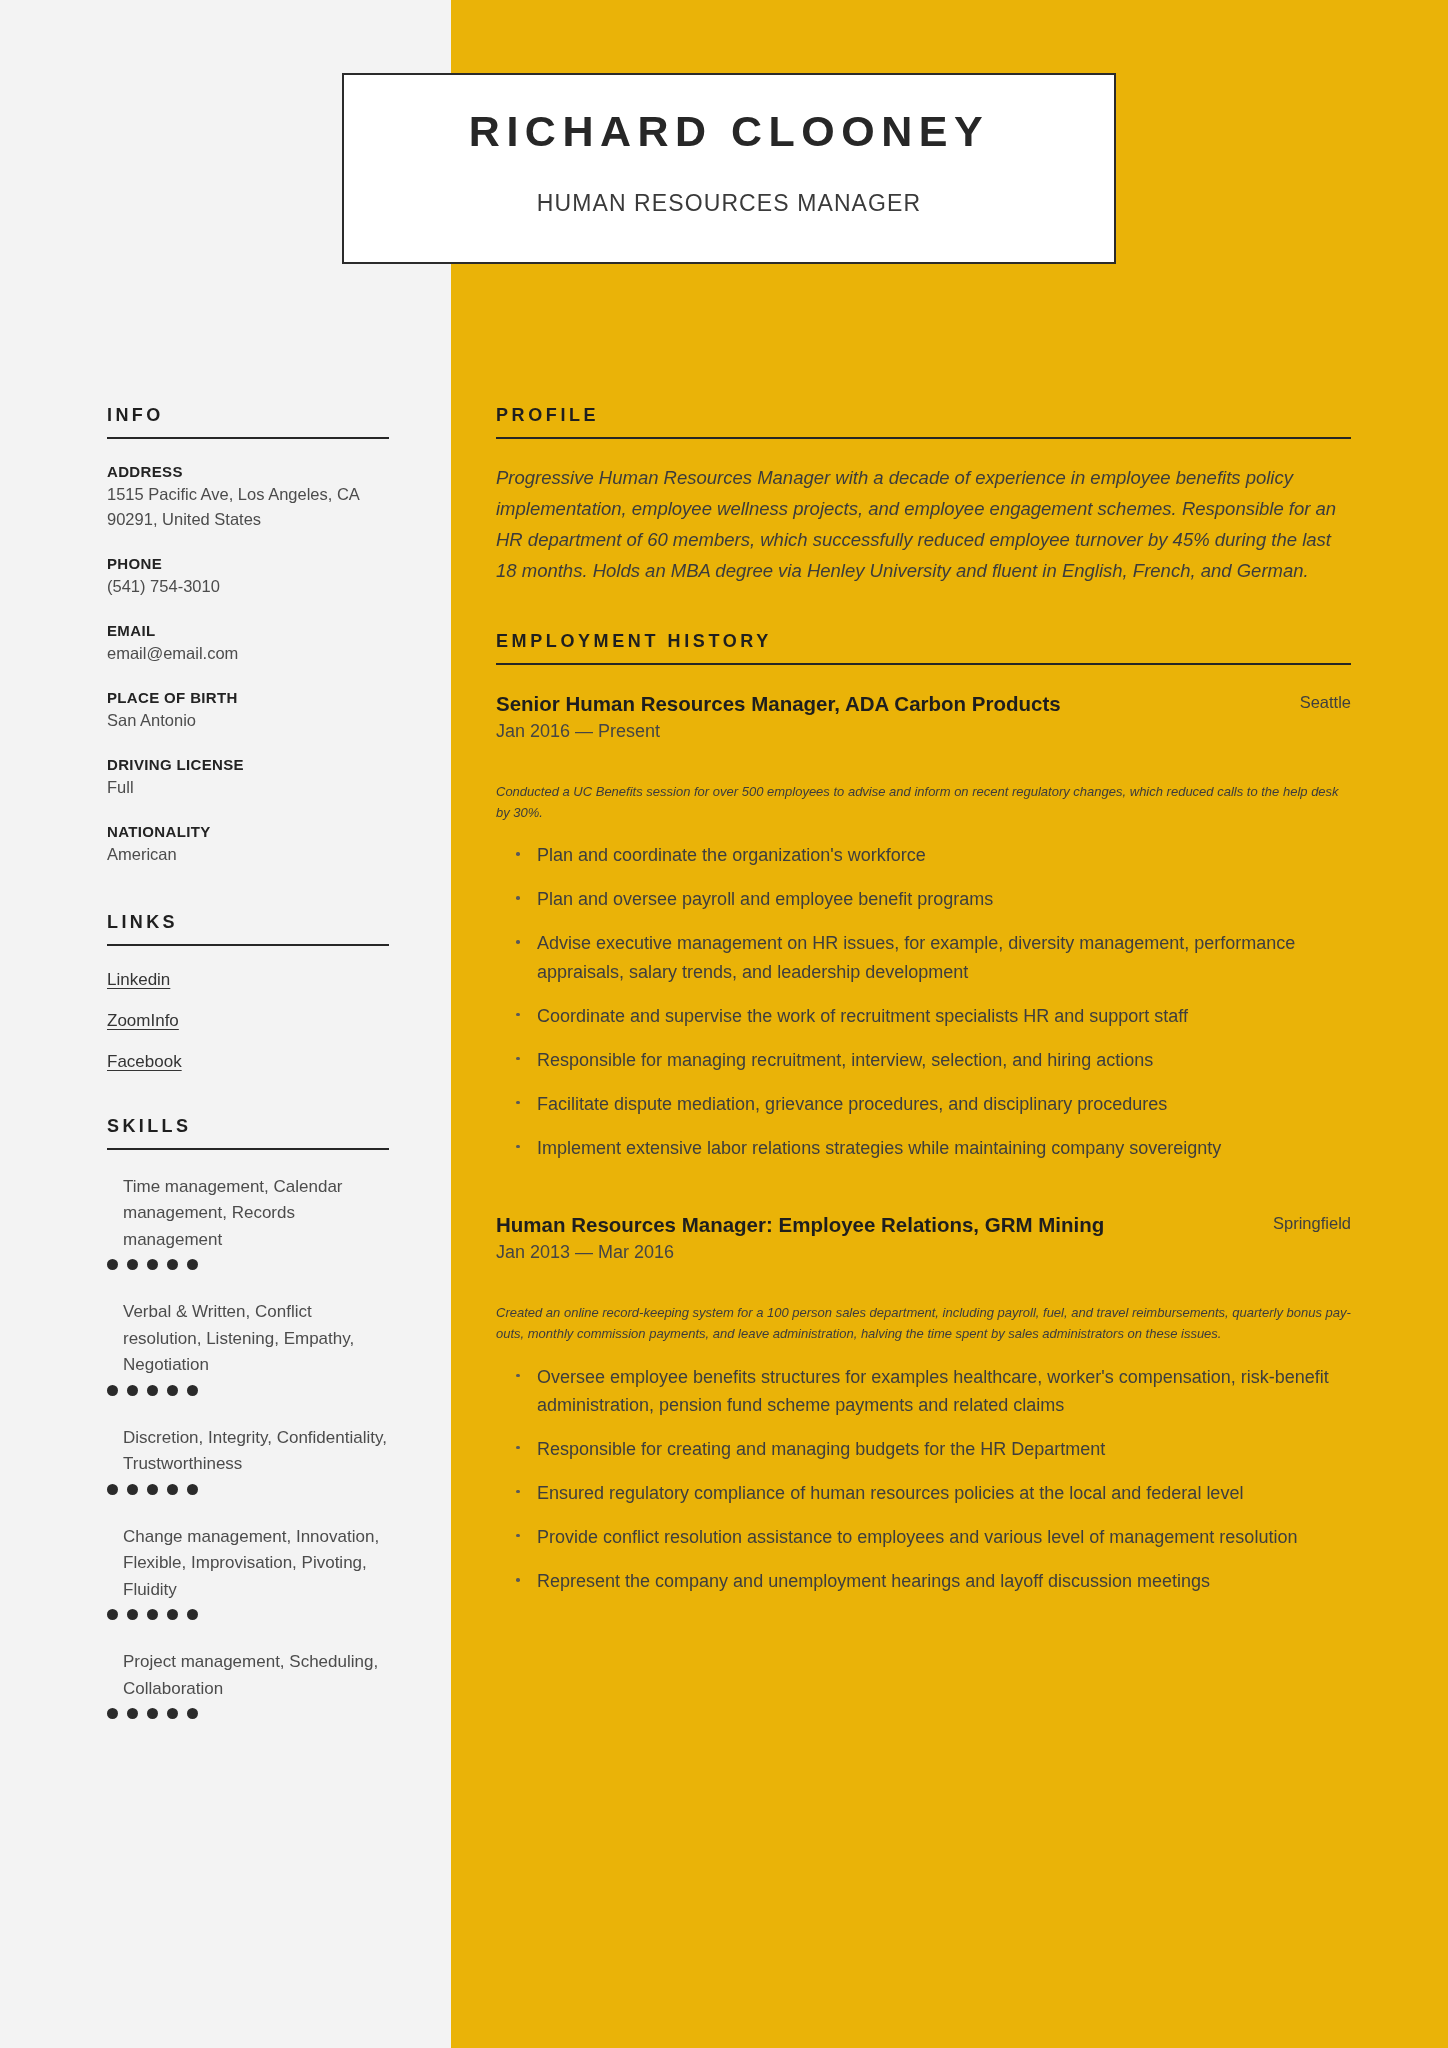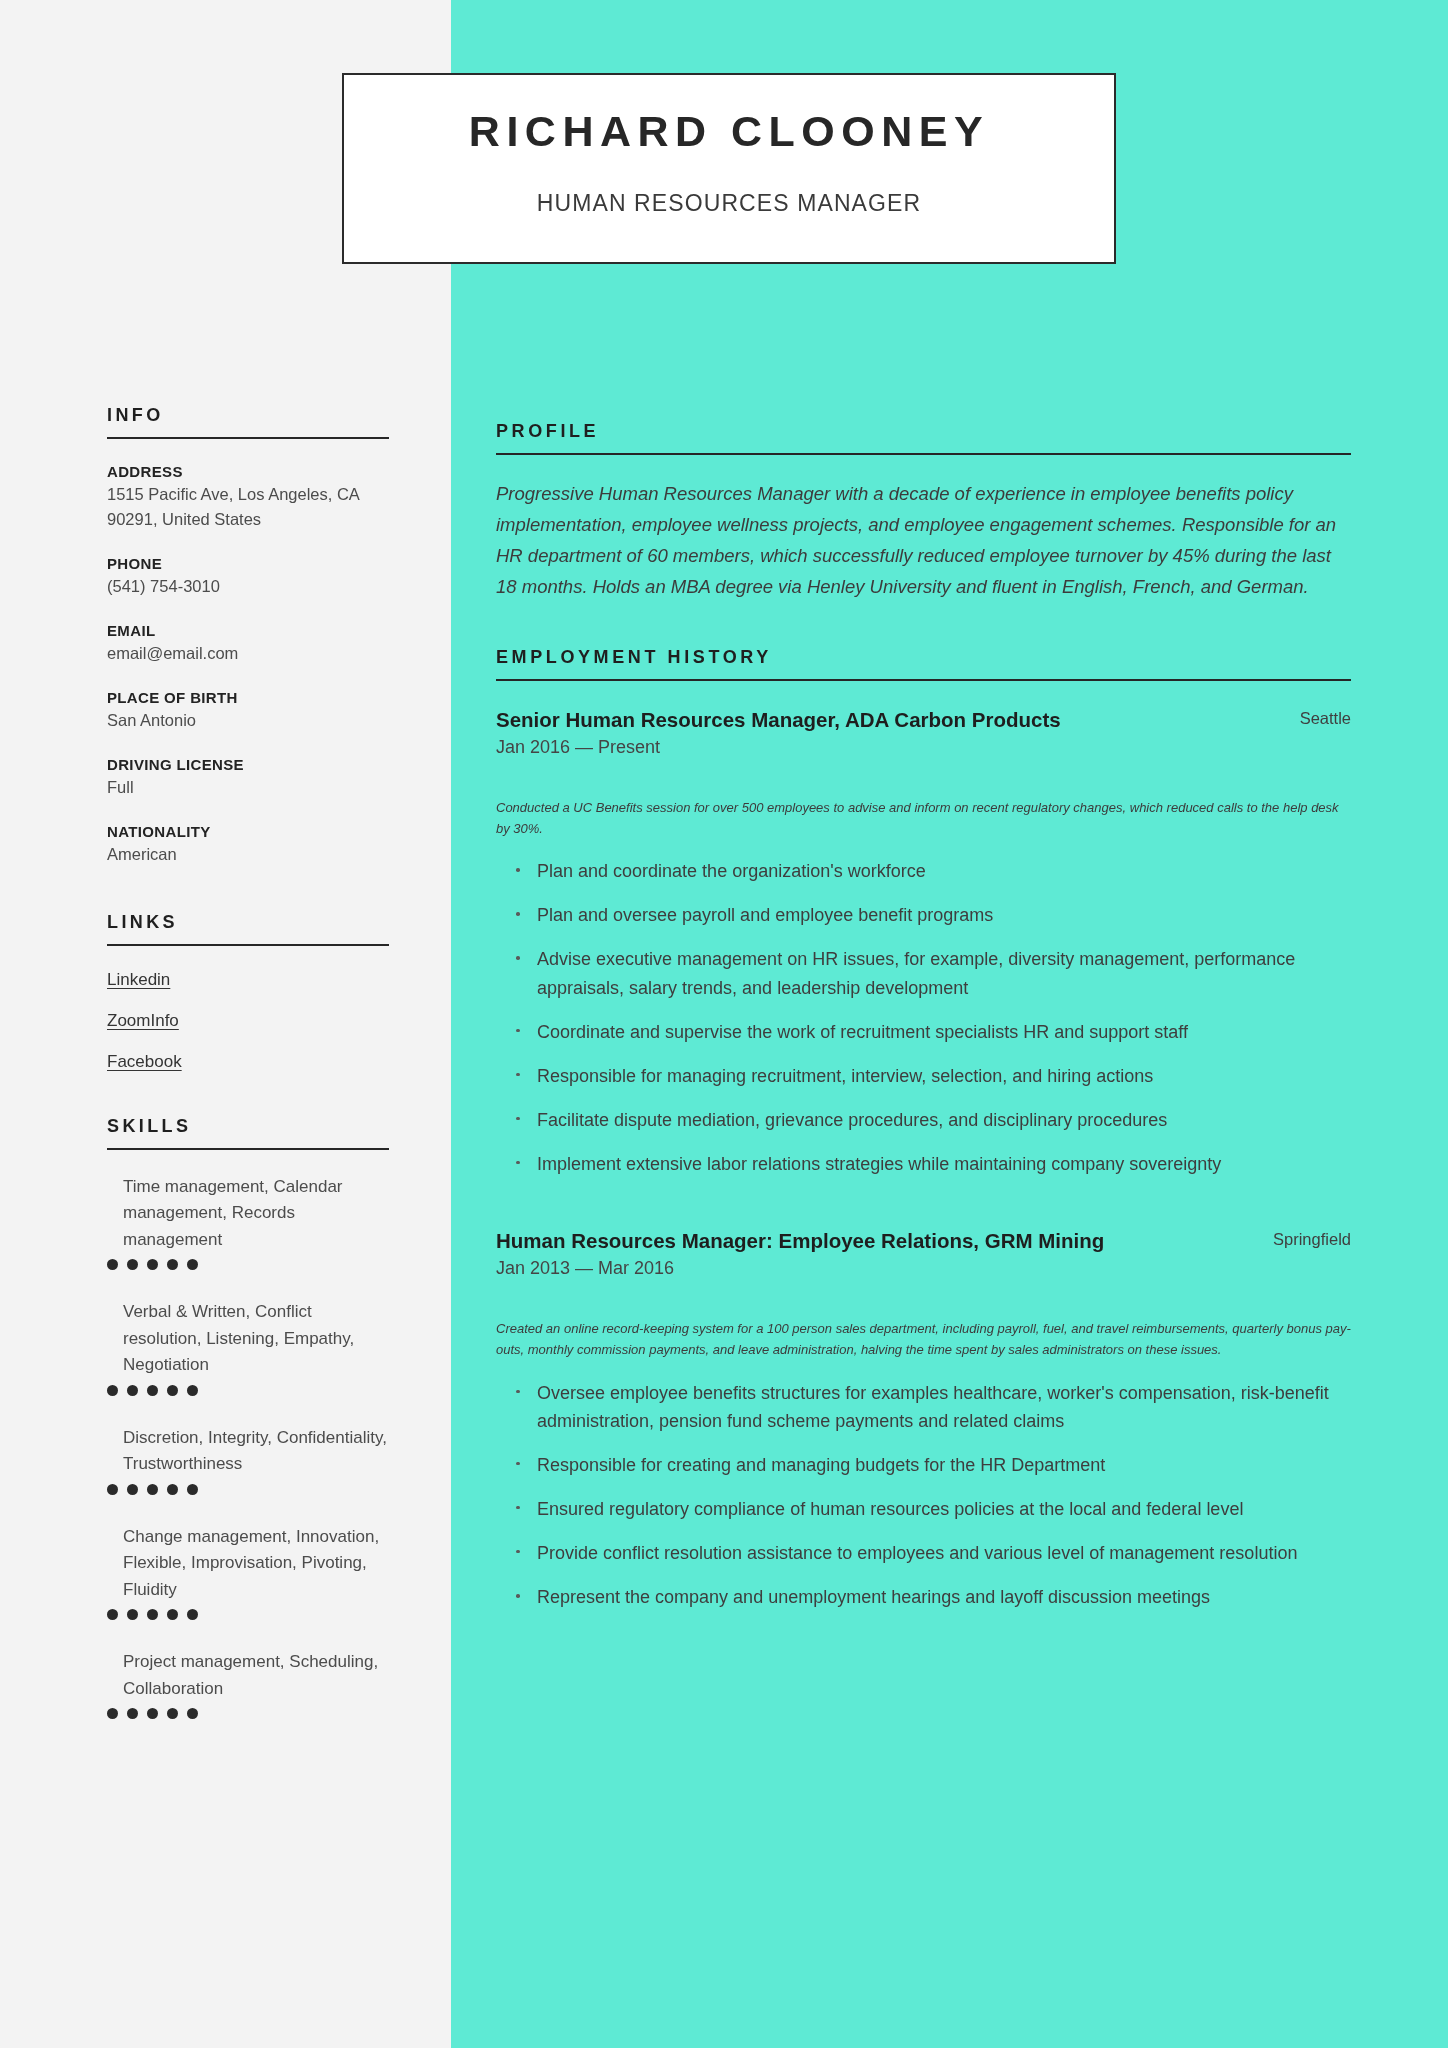--- a/index.html
+++ b/index.html
@@ -8,21 +8,21 @@
     background: #ffffff;
   }
   body {
     font-family: "Liberation Sans", sans-serif;
     -webkit-font-smoothing: antialiased;
   }
   #page {
     position: relative;
     width: 1448px;
     height: 2048px;
-    background: #5eead4;
+    background: #eab308;
     overflow: hidden;
   }
   
   #sidebar-band {
     position: absolute;
     left: 0;
     top: 0;
     width: 451px;
     height: 2048px;
     background: #f3f3f3;
@@ -84,21 +84,20 @@
   }
   .sec-rule {
     border: 0;
     border-top: 2px solid #262626;
     margin: 0 0 24px 0;
     height: 0;
   }
   .sec-head.big {
     font-size: 18px;
     letter-spacing: 3.6px;
-    margin-top: 16px;
   }
 
   .sec-block { margin-bottom: 44px; }
   .sec-block.links { margin-bottom: 44px; }
 
   
   .info-item { margin-bottom: 23px; }
   .info-label {
     font-size: 15px;
     font-weight: 700;

